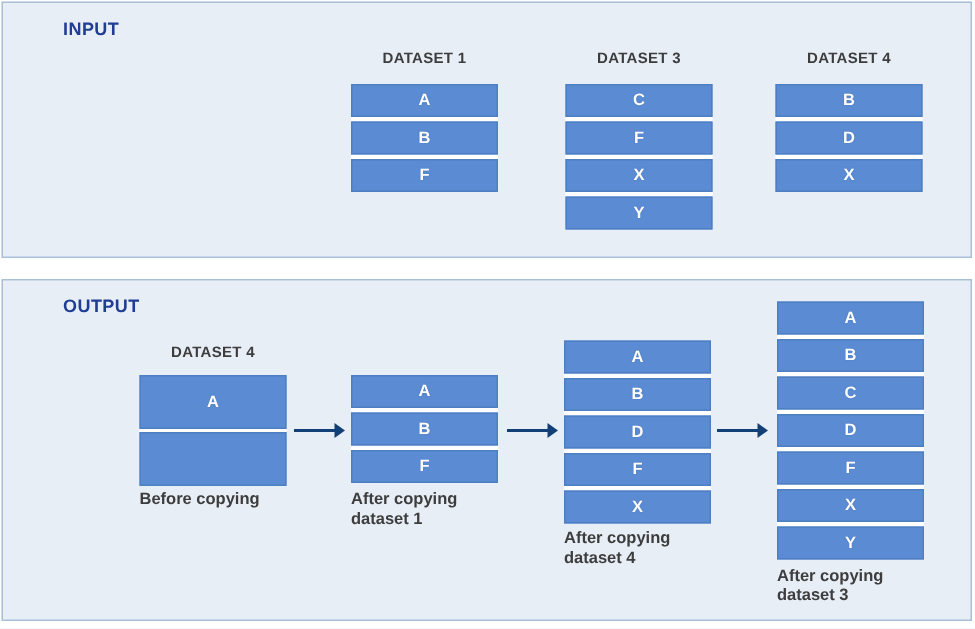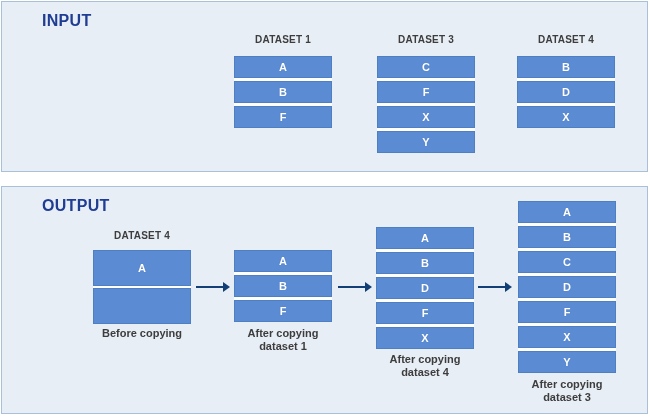--- a/index.html
+++ b/index.html
@@ -8,40 +8,40 @@
     font-family:"Liberation Sans",sans-serif;overflow:hidden;
   }
   .panel{
     position:absolute;left:1px;width:645px;
     background:#e8eef6;border:1px solid #aabfd8;
   }
   .panel.input{top:1px;height:169px;}
   .panel.output{top:186px;height:226px;}
   .section-title{
     position:absolute;left:26px;top:10px;
-    font-size:16px;font-weight:bold;color:#203d94;letter-spacing:.3px;padding-left:14px;
+    font-size:12px;font-weight:bold;color:#203d94;letter-spacing:.3px;padding-left:14px;
   }
   .col-label{
     position:absolute;width:98px;text-align:center;
     font-size:10px;font-weight:bold;color:#3d3d3d;letter-spacing:.2px;
   }
   .dataset-col{
     position:absolute;width:98px;background:#ffffff;
     display:flex;flex-direction:column;gap:3px;
   }
   .dataset-col.bigcells{gap:2px;}
   .cell{
     height:22px;background:#5b8cd3;border:1px solid #4d7fc2;
     box-sizing:border-box;color:#ffffff;font-size:11px;font-weight:bold;
     display:flex;align-items:center;justify-content:center;
     text-shadow:0 0 1px rgba(40,70,130,.35);
   }
   .cell.tall{height:36px;}
   .caption{
-    position:absolute;width:98px;text-align:center;
+    position:absolute;width:98px;
     font-size:11px;font-weight:bold;color:#3d3d3d;line-height:13px;
   }
   .arrow{position:absolute;width:34px;height:10px;}
   .arrow .shaft{position:absolute;left:0;right:5px;top:4px;height:2px;background:#113f76;}
   .arrow .head{
     position:absolute;right:0;top:0;width:0;height:0;
     border-left:7px solid #113f76;border-top:5px solid transparent;border-bottom:5px solid transparent;
   }
   
   .in-col0{left:232px;top:54px;}

